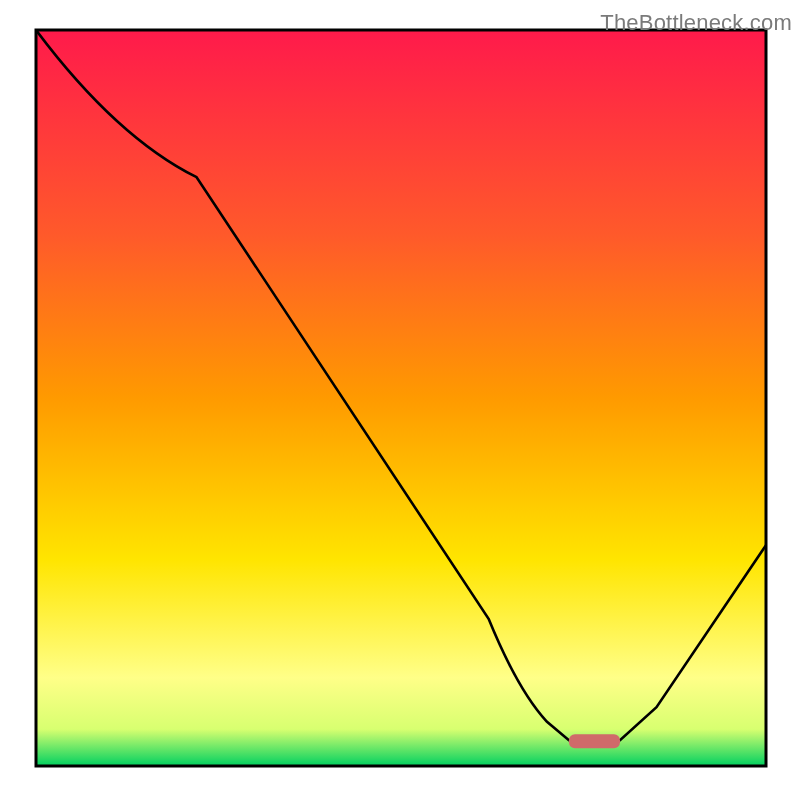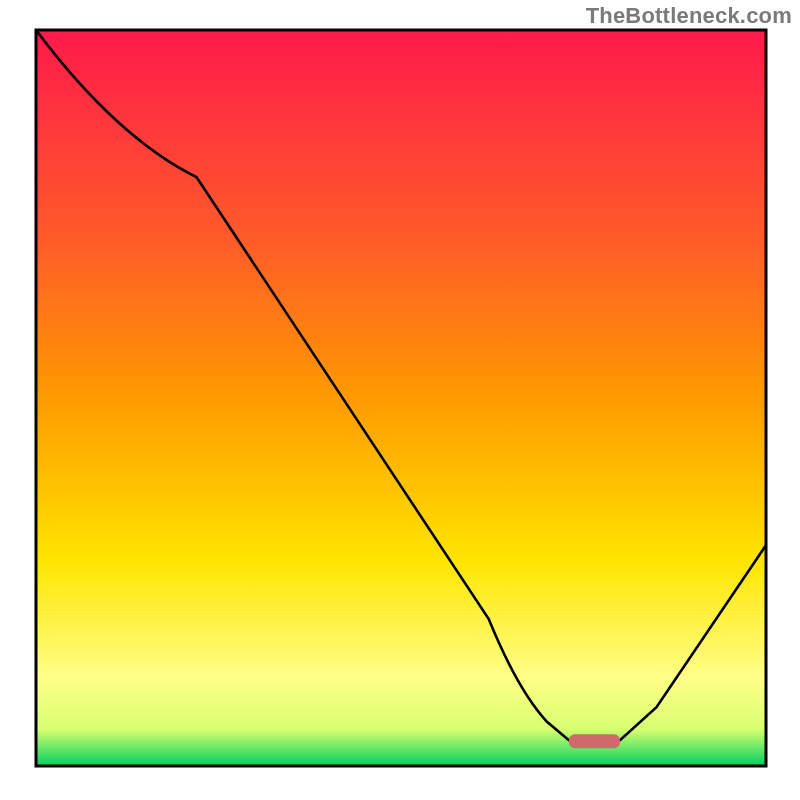--- a/index.html
+++ b/index.html
@@ -11,24 +11,24 @@
     font-family: Arial, Helvetica, sans-serif;
     overflow: hidden;
   }
   .stage {
     position: relative;
     width: 800px;
     height: 800px;
   }
   .watermark {
     position: absolute;
-    top: 3px;
+    top: 10px;
     right: 8px;
     font-size: 22px;
-    font-weight: 700;
+    font-weight: 400;
     color: #7a7a7a;
     letter-spacing: 0.2px;
     user-select: none;
   }
   svg.plot {
     position: absolute;
     left: 0;
     top: 0;
   }
 </style>

